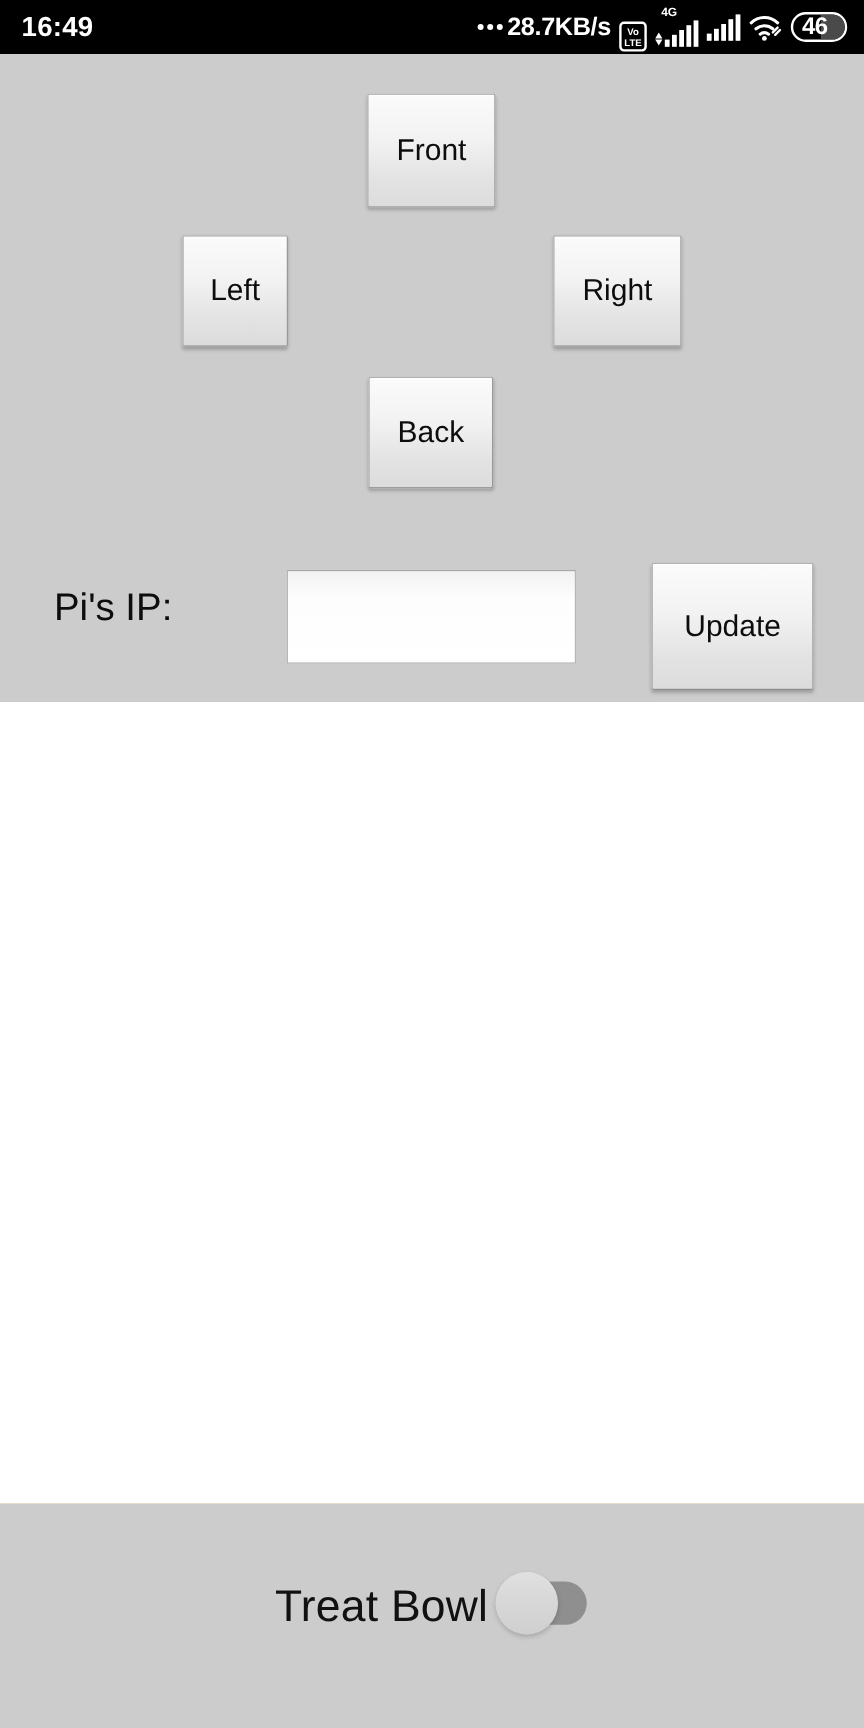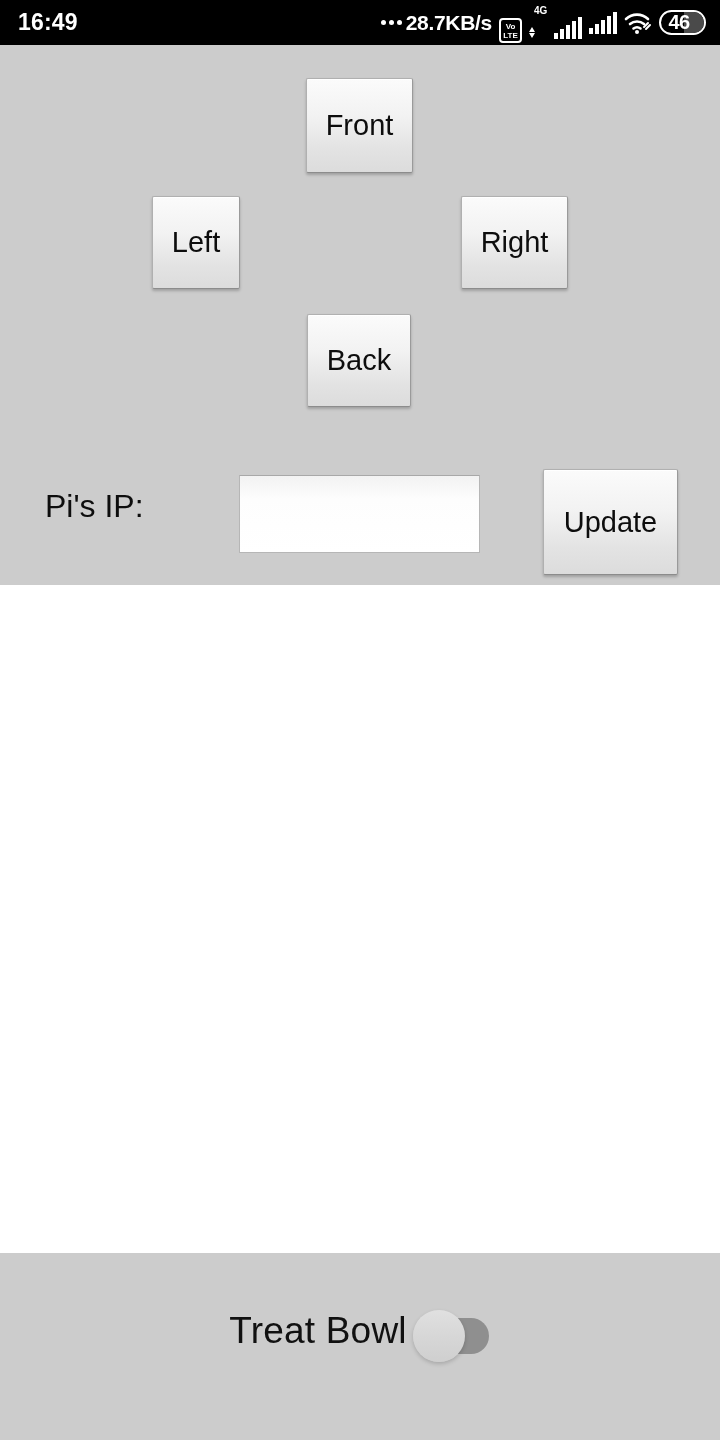--- a/index.html
+++ b/index.html
@@ -70,21 +70,21 @@
     color: #ffffff;
     font-size: 8px;
     font-weight: bold;
     line-height: 9px;
     display: flex;
     flex-direction: column;
     align-items: center;
     justify-content: center;
     margin-top: 16px;
   }
-  .sig-wrap { display: flex; align-items: flex-end; gap: 18px; position: relative; }
+  .sig-wrap { display: flex; align-items: flex-end; gap: 1px; position: relative; }
   .sig-wrap.with4g { padding-top: 10px; }
   .g4-label {
     position: absolute;
     top: -2px; left: 5px;
     color: #fff;
     font-size: 10px;
     font-weight: bold;
   }
   .sig-arrows {
     display: flex; flex-direction: column; gap: 1px;
@@ -144,21 +144,21 @@
 
   
   .btn {
     position: absolute;
     background: linear-gradient(to bottom, #fbfbfb 0%, #f2f2f2 40%, #e3e3e3 75%, #dcdcdc 100%);
     border: 1px solid #b0b0b0;
     border-bottom-color: #8c8c8c;
     border-right-color: #9a9a9a;
     box-shadow: 0 2px 3px rgba(0,0,0,0.22), inset 0 1px 0 rgba(255,255,255,0.9);
     color: #0d0d0d;
-    font-size: 29px;
+    font-size: 25px;
     font-family: "Liberation Sans", sans-serif;
     display: flex;
     align-items: center;
     justify-content: center;
     cursor: pointer;
     border-radius: 2px;
   }
 
   #btn-front { left: 306px; top: 33px;  width: 107px; height: 95px; }
   #btn-left  { left: 152px; top: 151px; width: 88px;  height: 93px; }
@@ -212,21 +212,21 @@
     top: 1253px; left: 0;
     width: 720px;
     height: 187px;
     background: #cccccc;
     display: flex;
     align-items: center;
     justify-content: center;
   }
   .treat-row {
     display: flex;
-    align-items: flex-start;
+    align-items: flex-end;
     gap: 0px;
     transform: translateY(-12px);
   }
   .treat-label {
     font-size: 37px;
     color: #111111;
     letter-spacing: 0.2px;
   }
   .switch {
     position: relative;

